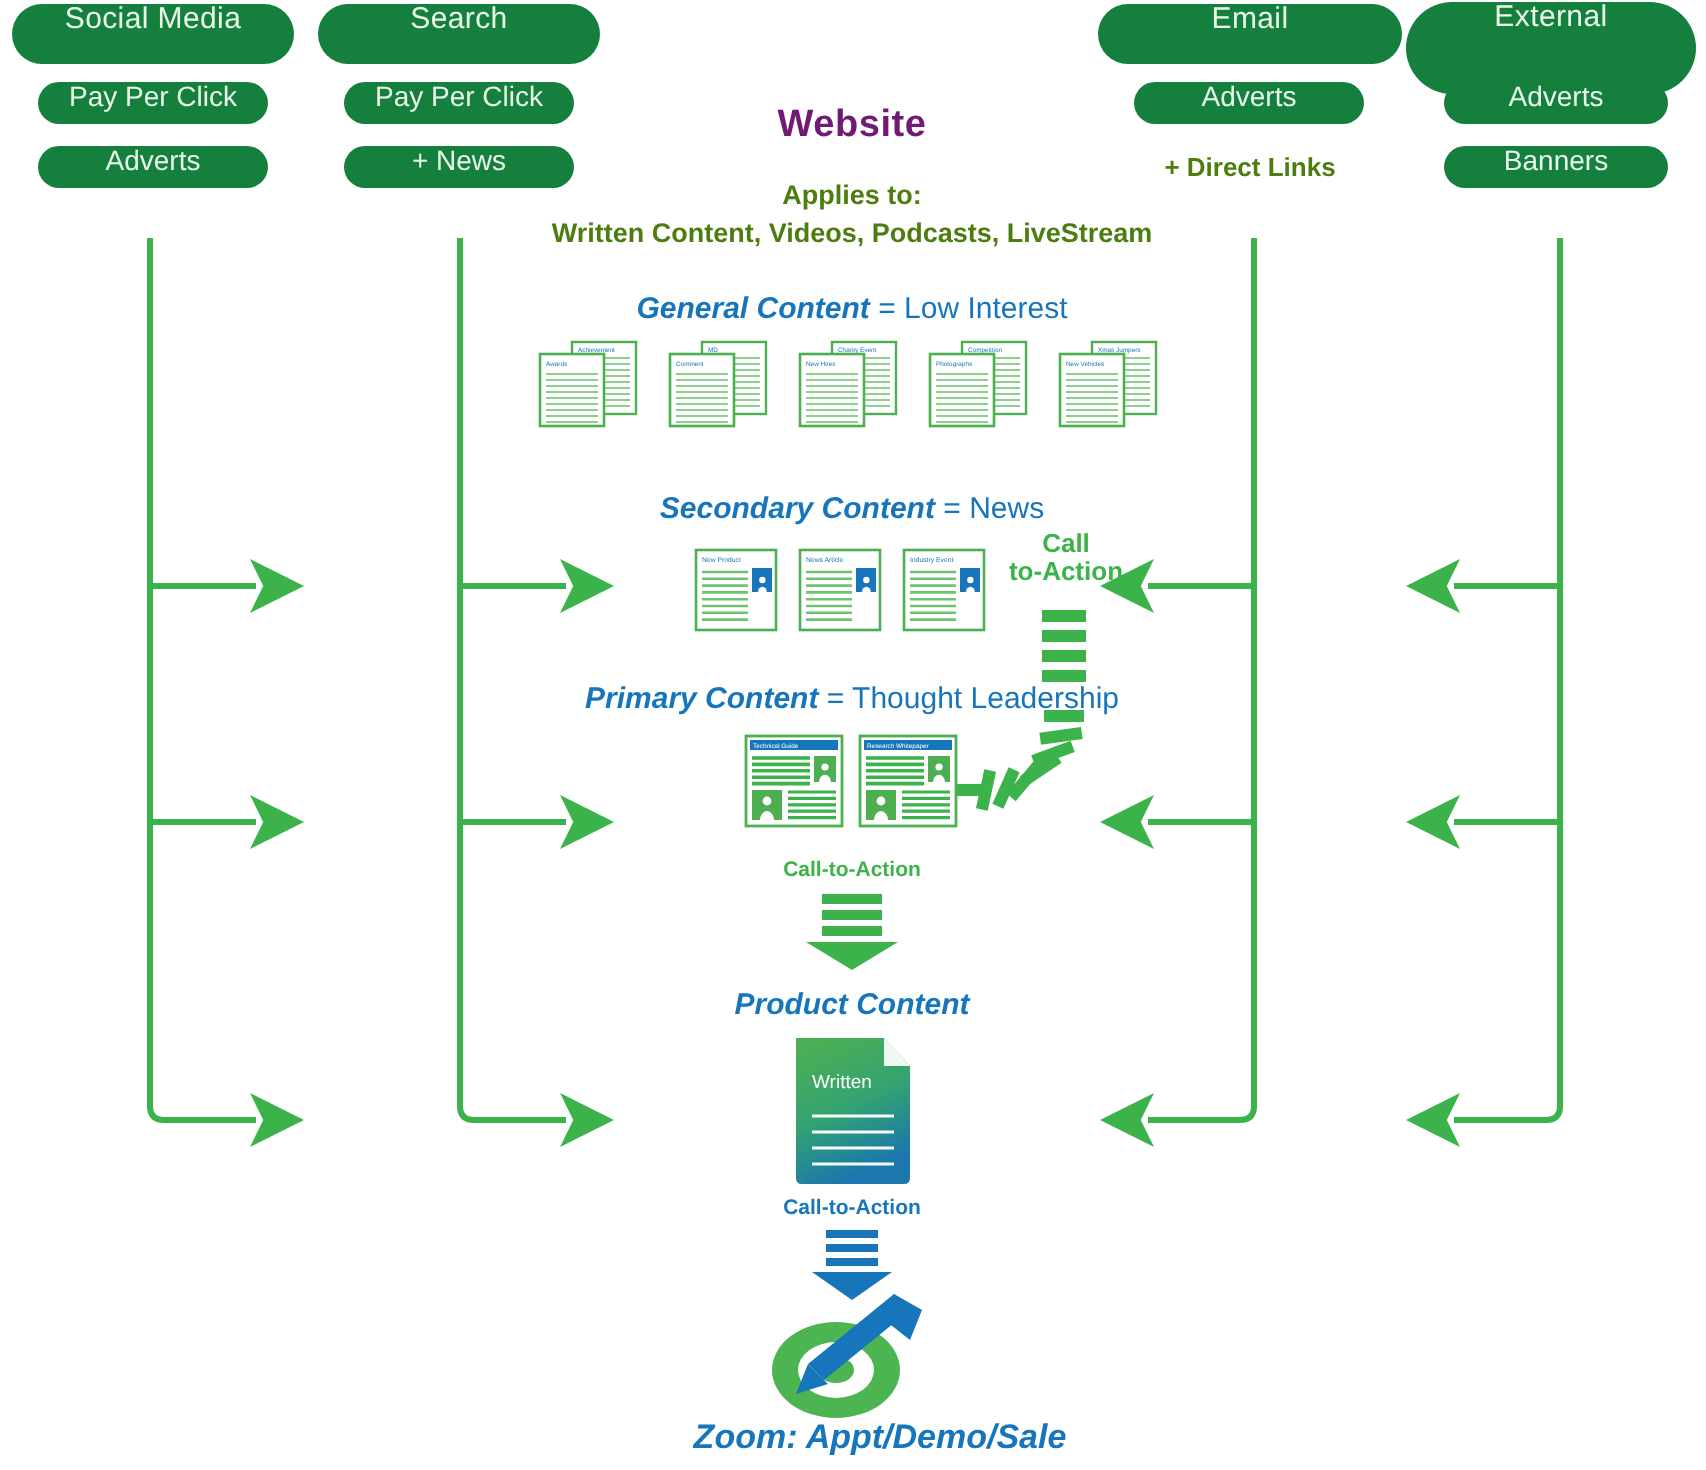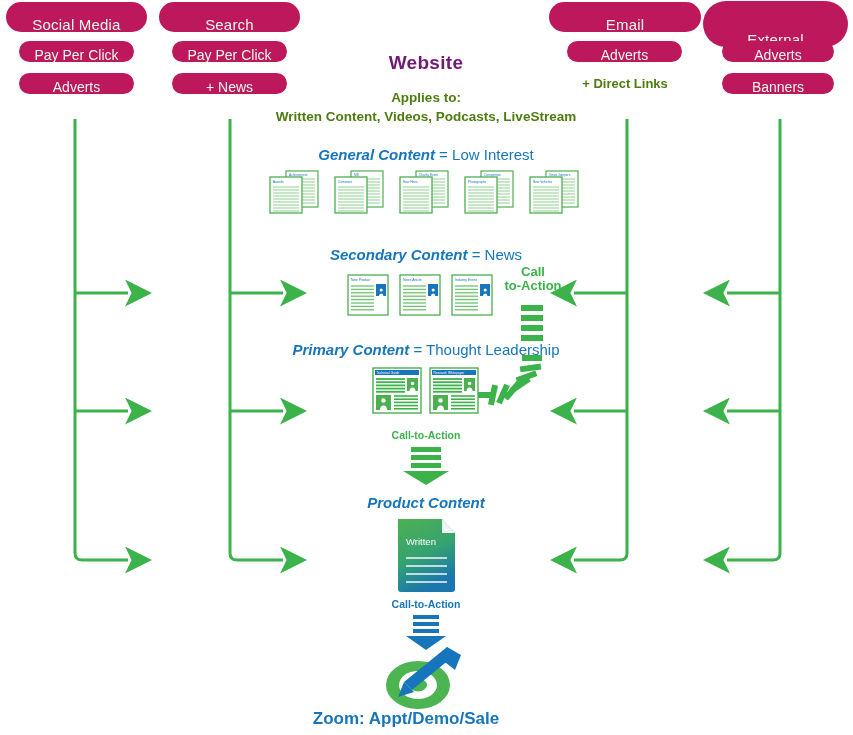--- a/index.html
+++ b/index.html
@@ -7,24 +7,24 @@
     width: 853px; height: 735px;
     background: #ffffff;
     font-family: "Liberation Sans", sans-serif;
     overflow: hidden;
   }
   #stage { position: relative; width: 853px; height: 735px; }
 
   
   .pill {
     position: absolute;
-    background: #be185d;
+    background: #15803d;
     color: #e9f7ea;
     border-radius: 999px;
-    display: flex; align-items: flex-end; justify-content: center;
+    display: flex; align-items: flex-start; justify-content: center;
     text-align: center;
     line-height: 1;
     white-space: nowrap;
   }
   .pill.major { font-size: 15px; letter-spacing: .2px; }
   .pill.minor { font-size: 14px; }
 
   
   .txt { position: absolute; white-space: nowrap; line-height: 1.12; }
   .blue { color: #701a75; }
@@ -428,15 +428,15 @@
 
   <div class="txt cta-label cta-green center" style="left:426px; top:430px;">Call-to-Action</div>
 
   <div class="txt sect center" style="left:426px; top:495px;">
     <span class="k">Product Content</span>
   </div>
   <div class="txt" style="left:406px; top:537px; color:#ffffff; font-size:9.5px;">Written</div>
 
   <div class="txt cta-label cta-blue center" style="left:426px; top:599px;">Call-to-Action</div>
 
-  <div class="txt zoomtitle center" style="left:406px; top:709px;">Zoom: Appt/Demo/Sale</div>
+  <div class="txt zoomtitle center" style="left:440px; top:709px;font-style:italic;">Zoom: Appt/Demo/Sale</div>
 
 </div>
 
 </body></html>

